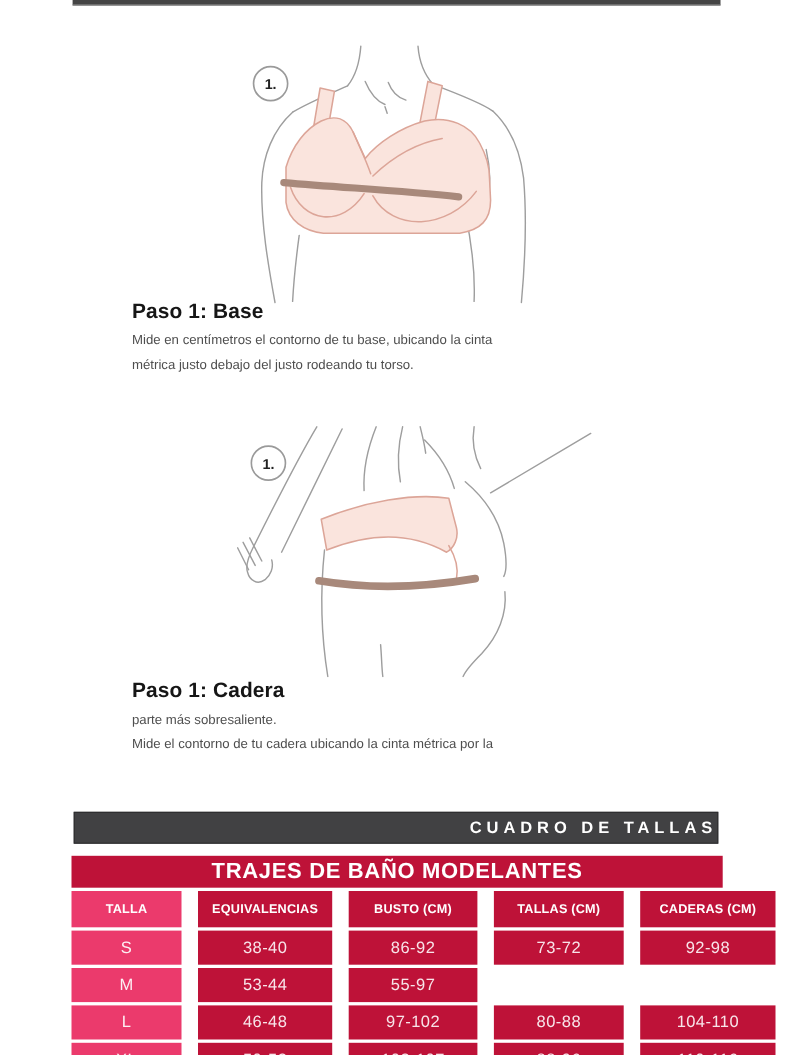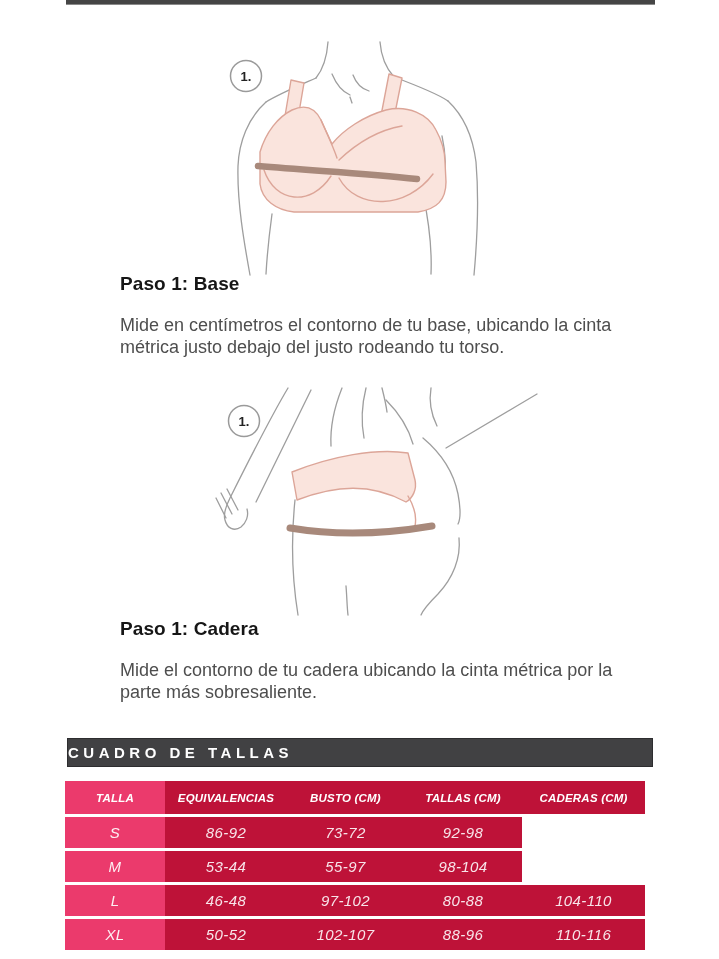--- a/index.html
+++ b/index.html
@@ -21,43 +21,43 @@
   .illus-1{top:40px;height:237px;}
   .illus-2{top:386px;height:230px;}
 
   
   .step-text{left:120px;width:520px;}
   .step-text h3{
     margin:0;font-size:19px;line-height:23px;font-weight:bold;color:#161616;
     letter-spacing:0.1px;
   }
   .step-text .desc{
-    margin-top:20px;font-size:18px;line-height:21.5px;color:#4e4e4e;
+    margin-top:4px;font-size:12px;line-height:21.5px;color:#4e4e4e;
   }
   .step-1-text{top:272px;}
   .step-2-text{top:617px;}
 
   
   .section-bar{
     left:67px;top:738px;width:586px;height:29px;
     background:#414143;border:1px solid #2d2d2f;box-sizing:border-box;
-    display:flex;align-items:center;justify-content:flex-start;
+    display:flex;align-items:center;justify-content:flex-end;
     color:#ffffff;font-weight:bold;font-size:15px;letter-spacing:4.5px;
   }
 
   
   .size-table{left:65px;top:778px;width:592px;}
   .t-title{
     height:29px;background:#BE1238;color:#ffffff;
     display:flex;align-items:center;justify-content:center;
     font-weight:bold;font-size:20px;letter-spacing:0.6px;
   }
   .tgrid{
     display:grid;grid-template-columns:100px 122px 117px 118px 123px;
-    column-gap:0;margin-top:3px;font-style:italic;
+    column-gap:15px;margin-top:3px;
   }
   .tgrid .cell{
     display:flex;align-items:center;justify-content:center;
     background:#BE1238;color:#ffffff;text-align:center;
   }
   .tgrid .cell.first{background:#EB3A6C;}
   .thead .cell{height:33px;font-weight:bold;font-size:11.5px;letter-spacing:0.2px;}
   .trow .cell{height:31px;font-size:15px;color:#F8E4E9;letter-spacing:0.4px;}
   .trow .cell.first{color:#FDEFF3;}
 </style>
@@ -132,51 +132,54 @@
   <path d="M110,142 Q176,153 252,140" fill="none" stroke="#A8897B" stroke-width="7" stroke-linecap="round"></path>
   <g>
     <circle cx="64" cy="35" r="15.5" fill="#ffffff" stroke="#9a9a9a" stroke-width="1.5"></circle>
     <text x="64" y="40" text-anchor="middle" font-size="13" font-weight="bold" fill="#222222">1.</text>
   </g>
 </svg>
 
 <div class="abs step-text step-2-text">
   <h3>Paso 1: Cadera</h3>
   <div class="desc">
+    <div>parte más sobresaliente.</div>
     <div>Mide el contorno de tu cadera ubicando la cinta métrica por la</div>
-    <div>parte más sobresaliente.</div>
   </div>
 </div>
 
 <div class="abs section-bar">
   <span>CUADRO DE TALLAS</span>
 </div>
 
 <div class="abs size-table">
+  <div class="t-title">
+    <span>TRAJES DE BAÑO MODELANTES</span>
+  </div>
 
   <div class="tgrid thead">
     <div class="cell first">TALLA</div>
     <div class="cell">EQUIVALENCIAS</div>
     <div class="cell">BUSTO (CM)</div>
     <div class="cell">TALLAS (CM)</div>
     <div class="cell">CADERAS (CM)</div>
   </div>
 
   <div class="tgrid trow">
     <div class="cell first">S</div>
+    <div class="cell">38-40</div>
     <div class="cell">86-92</div>
     <div class="cell">73-72</div>
     <div class="cell">92-98</div>
   </div>
 
   <div class="tgrid trow">
     <div class="cell first">M</div>
     <div class="cell">53-44</div>
     <div class="cell">55-97</div>
-    <div class="cell">98-104</div>
   </div>
 
   <div class="tgrid trow">
     <div class="cell first">L</div>
     <div class="cell">46-48</div>
     <div class="cell">97-102</div>
     <div class="cell">80-88</div>
     <div class="cell">104-110</div>
   </div>
 

